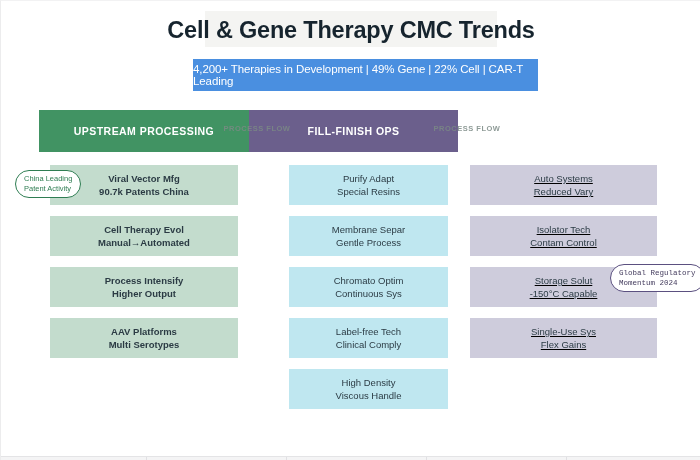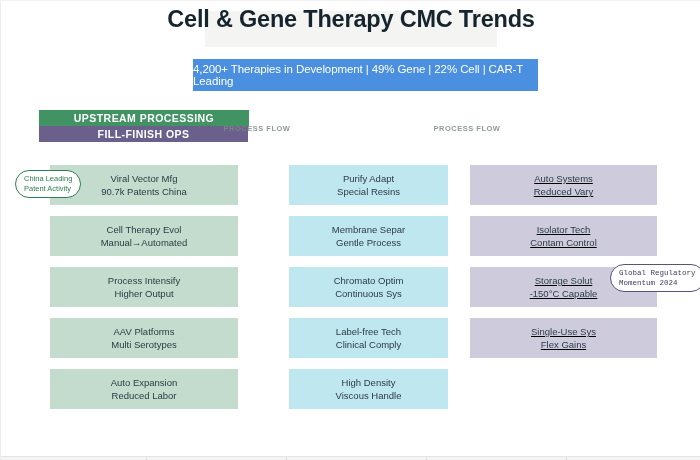--- a/index.html
+++ b/index.html
@@ -52,20 +52,21 @@
   #page-title {
     position: absolute;
     left: 0; top: 0;
     width: 700px;
     text-align: center;
     font-size: 23.5px;
     font-weight: bold;
     color: #16242e;
     letter-spacing: -0.2px;
     line-height: 36px;
+    margin-top: 11px;
   }
 
   
   #stats-banner {
     position: absolute;
     left: 180px;
     top: 58px;
     width: 345px;
     height: 32px;
     background: #4a8fe0;
@@ -79,21 +80,20 @@
   }
 
   
   #stage-header {
     position: absolute;
     left: 38px;
     top: 109px;
     width: 629px;
     height: 32px;
     display: flex;
-    flex-direction: column;
   }
   .stage-head {
     height: 42px;
     display: flex;
     align-items: center;
     justify-content: center;
     color: #ffffff;
     font-size: 10.5px;
     font-weight: bold;
     letter-spacing: 0.45px;
@@ -141,21 +141,21 @@
     display: flex;
     flex-direction: column;
     align-items: center;
     justify-content: center;
     text-align: center;
     color: #2b3b44;
     font-size: 9.5px;
     line-height: 13px;
     box-sizing: border-box;
   }
-  .column.c1 .card { background: #c3dccd; }
+  .column.c1 .card { background: #c3dccd; font-weight: bold; }
   .column.c2 .card { background: #bfe7f0; margin-left: 40px; }
   .column.c3 .card { background: #ceccdc; }
 
   .card .l1 { display: block; }
   .card .l2 { display: block; }
 
   
   .callout {
     position: absolute;
     background: #ffffff;
@@ -211,24 +211,20 @@
         <span class="l2">Manual→Automated</span>
       </div>
       <div class="card">
         <span class="l1">Process Intensify</span>
         <span class="l2">Higher Output</span>
       </div>
       <div class="card">
         <span class="l1">AAV Platforms</span>
         <span class="l2">Multi Serotypes</span>
       </div>
-      <div class="card">
-        <span class="l1">Auto Expansion</span>
-        <span class="l2">Reduced Labor</span>
-      </div>
     </div>
 
     <div class="column c2">
       <div class="card">
         <span class="l1">Purify Adapt</span>
         <span class="l2">Special Resins</span>
       </div>
       <div class="card">
         <span class="l1">Membrane Separ</span>
         <span class="l2">Gentle Process</span>

